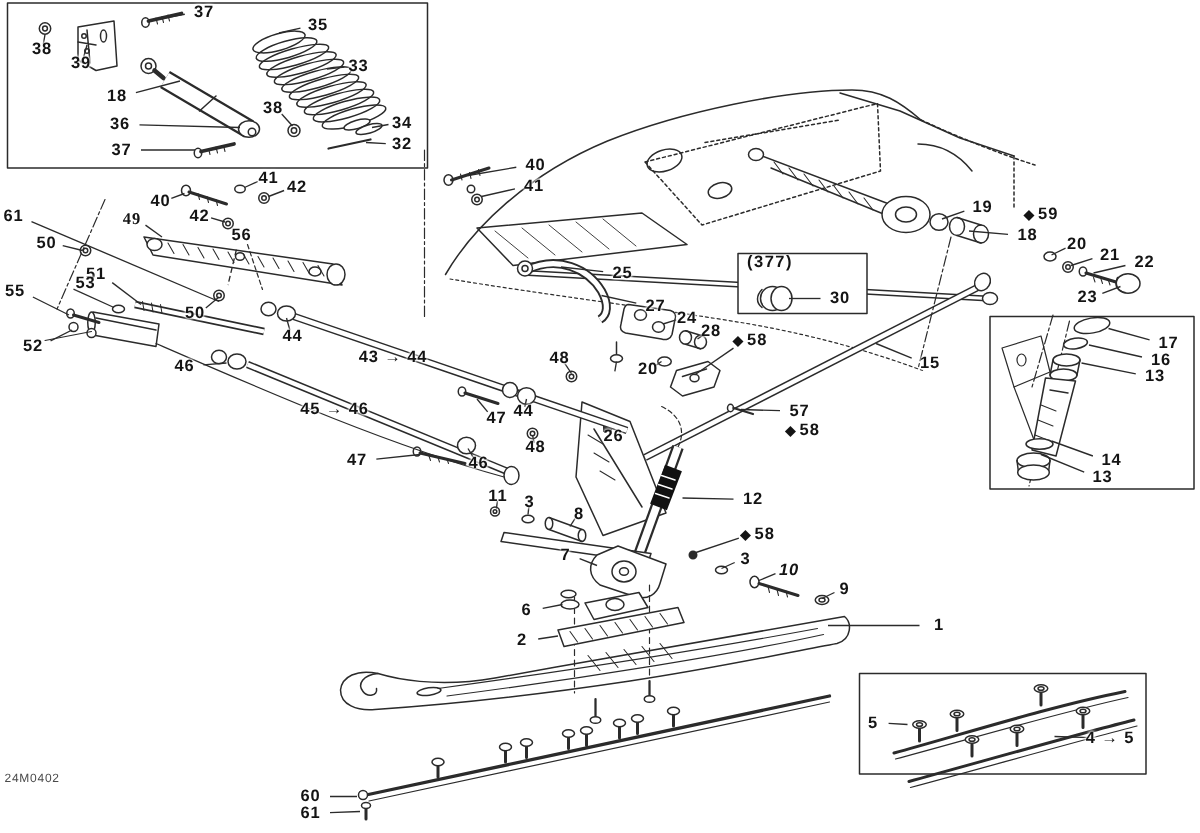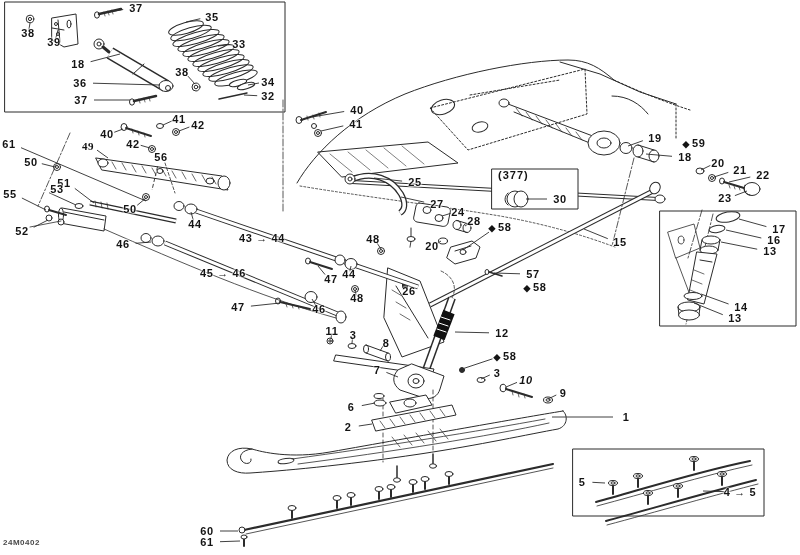--- a/index.html
+++ b/index.html
@@ -6,21 +6,21 @@
   #stage{position:relative;width:800px;height:555px;background:#ffffff;overflow:hidden;
          font-family:"Liberation Sans",sans-serif;}
   #stage svg{position:absolute;left:0;top:0;}
   svg.art{stroke:#2b2b2b;fill:none;stroke-width:1;stroke-linecap:round;stroke-linejoin:round;}
   .callout{position:absolute;transform:translate(-50%,-50%);font-weight:bold;font-size:11px;
            letter-spacing:.6px;color:#141414;white-space:nowrap;
            text-shadow:0 0 2px #fff,0 0 2px #fff,0 0 3px #fff;}
   .callout .mk{font-size:9px;margin-right:2px;}
   .ref-caption{position:absolute;left:498px;top:169px;font-weight:bold;font-size:11px;
            letter-spacing:1px;color:#141414;}
-  .fig-code{position:absolute;left:3px;top:538px;font-weight:bold;font-size:8px;
+  .fig-code{position:absolute;left:3px;top:514px;font-weight:normal;font-size:8px;
            letter-spacing:.5px;color:#4a4a4a;}
   #leaders{pointer-events:none;}
   #leaders line{stroke:#2b2b2b;stroke-width:.9;}
 </style>
 </head>
 <body>
 
 <div id="stage">
 
 <svg class="art" width="800" height="555" viewBox="0 0 800 555">

